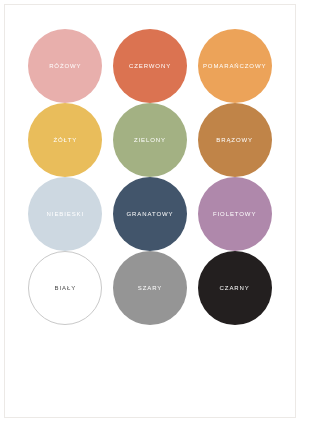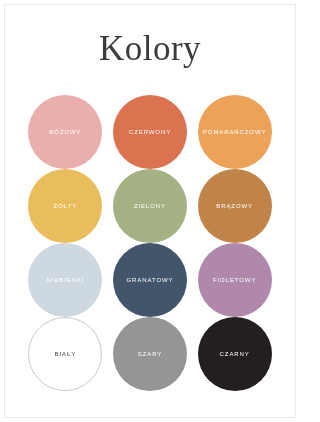--- a/index.html
+++ b/index.html
@@ -80,21 +80,20 @@
     line-height: 1;
     white-space: nowrap;
     user-select: none;
   }
 </style>
 </head>
 <body>
 
 <div id="poster" style="background: rgb(255, 255, 255);">
 
-  <h1 id="poster-title" style="color: rgb(59, 59, 59);">Kolory</h1>
 
   <div id="swatch-grid">
 
     <div class="swatch" style="background: rgb(232, 175, 172);">
       <span class="swatch-label" style="color: rgb(255, 255, 255);">RÓŻOWY</span>
     </div>
 
     <div class="swatch" style="background: rgb(219, 115, 81);">
       <span class="swatch-label" style="color: rgb(255, 255, 255);">CZERWONY</span>
     </div>

